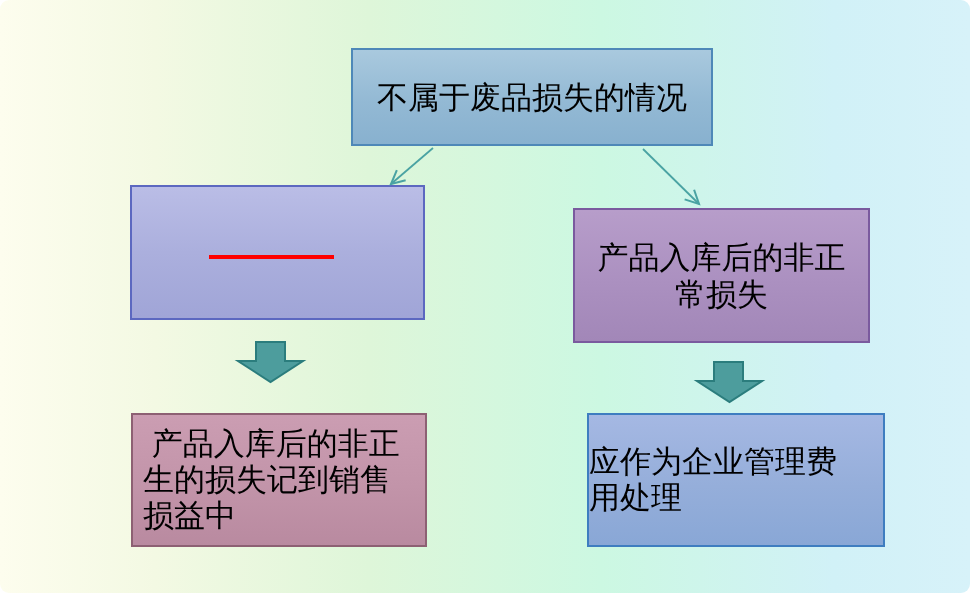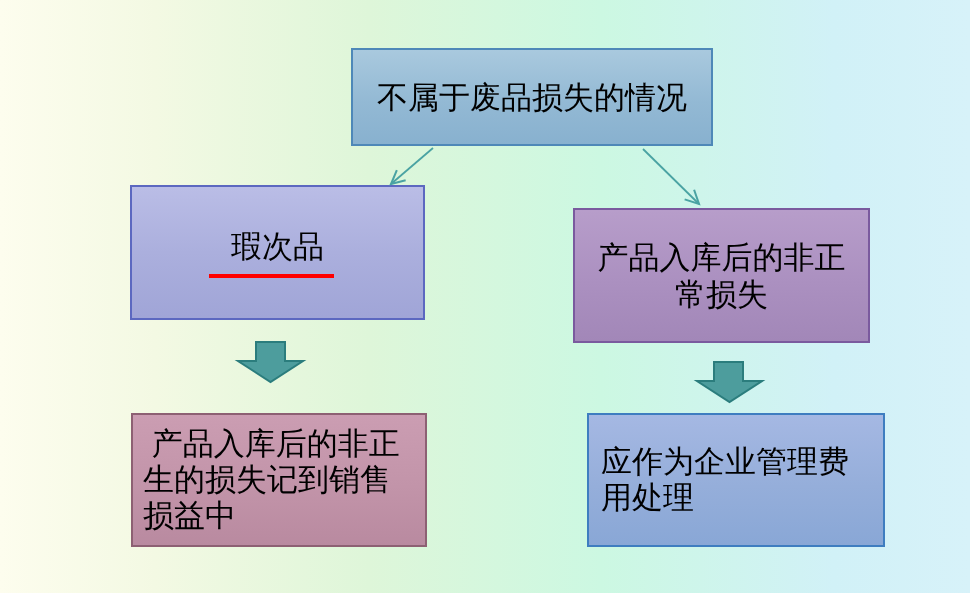--- a/index.html
+++ b/index.html
@@ -6,20 +6,21 @@
   body { font-family: "Liberation Sans", sans-serif; }
 
   .slide {
     position: relative;
     width: 970px;
     height: 593px;
     overflow: hidden;
     background: linear-gradient(90deg,
       #fdfdee 0%, #f3f9e3 16%, #def6d9 38%,
       #ccf8e2 62%, #d1f1f7 86%, #d7f2f9 100%);
+    border-radius: 9px;
   }
 
   .node {
     position: absolute;
     box-sizing: border-box;
     display: flex;
     flex-direction: column;
     align-items: center;
     justify-content: center;
     color: #000;
@@ -62,42 +63,40 @@
     padding-left: 10px;
     line-height: 36px;
   }
 
   .abnormal-result-box {
     left: 587px; top: 413px; width: 298px; height: 134px;
     background: linear-gradient(180deg, #a5b8e3 0%, #95aeda 55%, #89a7d6 100%);
     border: 2px solid #3e7dc0;
     align-items: flex-start;
     text-align: left;
-    padding-left: 12px;
     line-height: 36px;
   }
 
   .overlay {
     position: absolute;
     left: 0; top: 0;
     width: 970px; height: 593px;
     pointer-events: none;
   }
 </style>
 </head>
 <body>
 
 <div class="slide">
 
   <div class="node root-box">
     <span class="txt">不属于废品损失的情况</span>
   </div>
 
   <div class="node defect-box">
-    <span class="txt">瑕次品</span>
     <div class="underline"></div>
   </div>
 
   <div class="node abnormal-box">
     <span class="txt">产品入库后的非正
 常损失</span>
   </div>
 
   <div class="node defect-result-box">
     <span class="txt"> 产品入库后的非正

